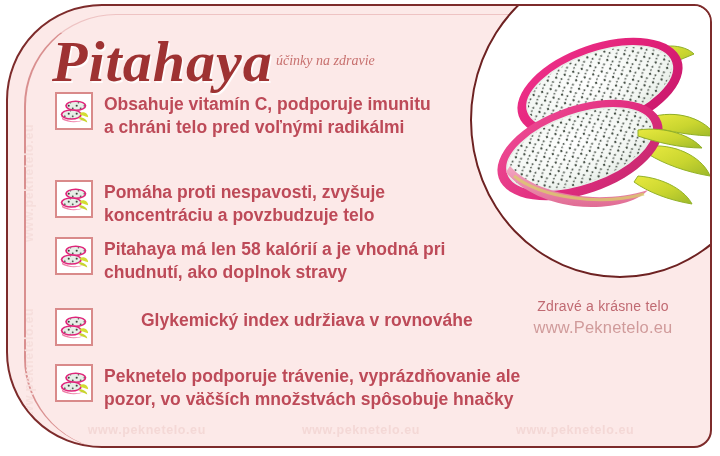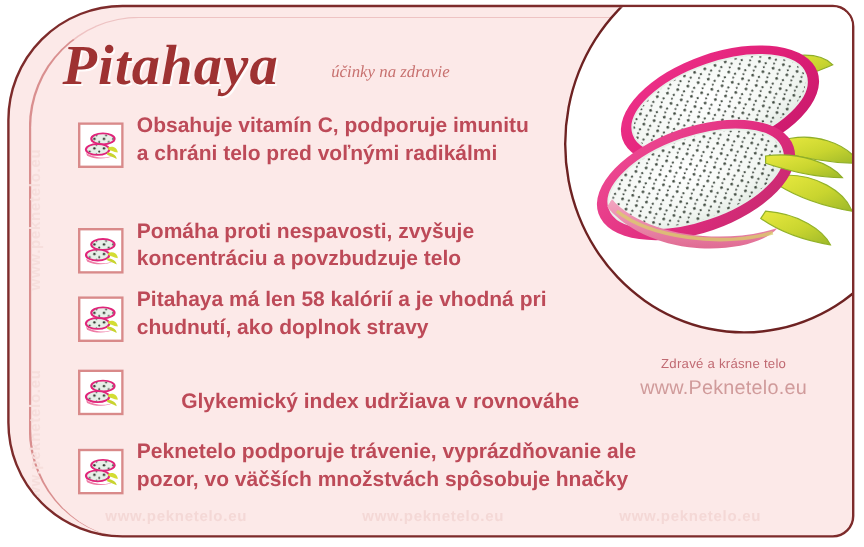--- a/index.html
+++ b/index.html
@@ -67,21 +67,21 @@
   .seedfield { opacity: 0.92; }
 
   
   .title {
     position: absolute;
     left: 44px;
     top: 22px;
     font-family: "Liberation Serif", serif;
     font-style: italic;
     font-weight: bold;
-    font-size: 47px;
+    font-size: 58px;
     letter-spacing: 1px;
     color: #9e3232;
     text-shadow: 1.5px 1.5px 0 rgba(255,255,255,0.85);
     white-space: nowrap;
   }
   .subtitle {
     position: absolute;
     left: 268px;
     top: 47px;
     font-family: "Liberation Serif", serif;
@@ -94,23 +94,22 @@
   
   .bullets {
     position: absolute;
     left: 47px;
     top: 86px;
     width: 530px;
   }
   .bullet {
     position: absolute;
     display: flex;
-    align-items: flex-end;
+    align-items: flex-start;
     gap: 11px;
-    margin-left: 10px;
   }
   .bullet-icon {
     flex: 0 0 auto;
     width: 38px;
     height: 38px;
     box-sizing: border-box;
     background: #ffffff;
     border: 2px solid #d98a8a;
     padding: 2px;
   }
@@ -125,21 +124,21 @@
 
   
   .signoff {
     position: absolute;
     left: 490px;
     top: 292px;
     width: 210px;
     text-align: center;
   }
   .signoff-line1 {
-    font-size: 11px;
+    font-size: 14px;
     color: #c06a72;
     letter-spacing: 0.2px;
   }
   .signoff-line2 {
     font-size: 16.5px;
     color: #d09b9b;
     margin-top: 4px;
     letter-spacing: 0.2px;
   }
 

